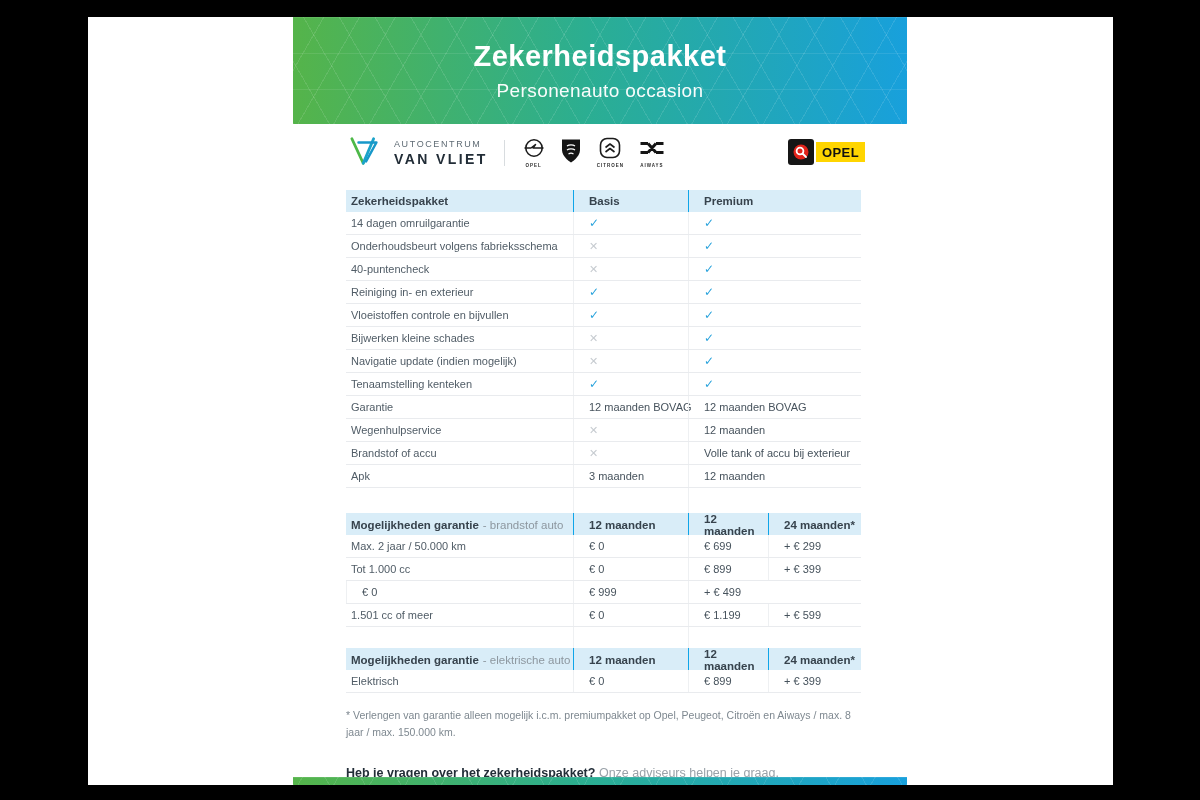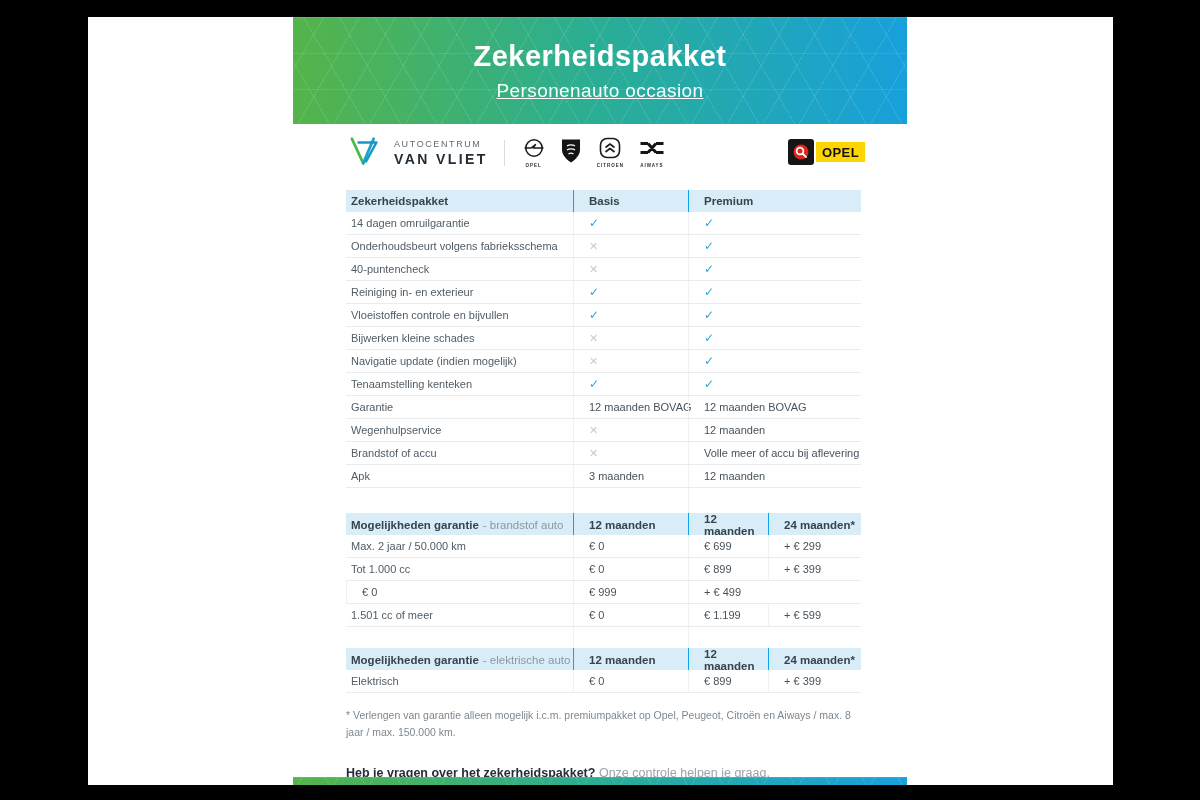--- a/index.html
+++ b/index.html
@@ -22,21 +22,21 @@
     background-image:
       repeating-linear-gradient(60deg, rgba(255,255,255,.11) 0 1px, rgba(255,255,255,0) 1px 31px),
       repeating-linear-gradient(-60deg, rgba(255,255,255,.11) 0 1px, rgba(255,255,255,0) 1px 31px),
       repeating-linear-gradient(180deg, rgba(255,255,255,.09) 0 1px, rgba(255,255,255,0) 1px 36px),
       linear-gradient(90deg,#55b44a 0%,#2bae92 48%,#18a0dc 100%);
   }
   .banner-title{
     padding-top:23px;font-size:29px;font-weight:800;letter-spacing:.5px;
   }
   .banner-subtitle{
-    margin-top:7px;font-size:19px;font-weight:400;letter-spacing:.4px;opacity:.97;text-decoration:underline;
+    margin-top:7px;font-size:19px;font-weight:400;letter-spacing:.4px;opacity:.97;
   }
   
   .logo-row{
     position:absolute;left:260px;top:114px;height:44px;
     display:flex;align-items:center;
   }
   .vanvliet{display:flex;align-items:center;}
   .vv-text{margin-left:8px;line-height:1;}
   .vv-top{font-size:9px;letter-spacing:1.6px;color:#5f6b74;font-weight:500;}
   .vv-bottom{font-size:14px;letter-spacing:2.4px;color:#222d37;font-weight:800;margin-top:3px;}
@@ -255,21 +255,21 @@
           <div class="td">
             <span class="cross">✕</span>
           </div>
           <div class="td">12 maanden</div>
         </div>
         <div class="t-row feat">
           <div class="td c1">Brandstof of accu</div>
           <div class="td">
             <span class="cross">✕</span>
           </div>
-          <div class="td">Volle meer of accu bij aflevering</div>
+          <div class="td">Volle tank of accu bij exterieur</div>
         </div>
         <div class="t-row feat">
           <div class="td c1">Apk</div>
           <div class="td">3 maanden</div>
           <div class="td">12 maanden</div>
         </div>
       </div>
 
     <div class="t-spacer">
       <div class="c1"></div>
@@ -333,20 +333,20 @@
           <div class="td">€ 0</div>
           <div class="td">€ 899</div>
           <div class="td">+ € 399</div>
         </div>
       </div>
 
     <div class="footnote">* Verlengen van garantie alleen mogelijk i.c.m. premiumpakket op Opel, Peugeot, Citroën en Aiways / max. 8 jaar / max. 150.000 km.</div>
 
     <div class="question">
       <b>Heb je vragen over het zekerheidspakket?</b>
-      <span> </span><span style="color:#9aa2a9;">Onze controle helpen je graag.</span>
+      <span> </span><span style="color:#9aa2a9;">Onze adviseurs helpen je graag.</span>
     </div>
 
   </div>
 
   <div class="bottom-strip tri"></div>
 
 </div>
 
 </body></html>

